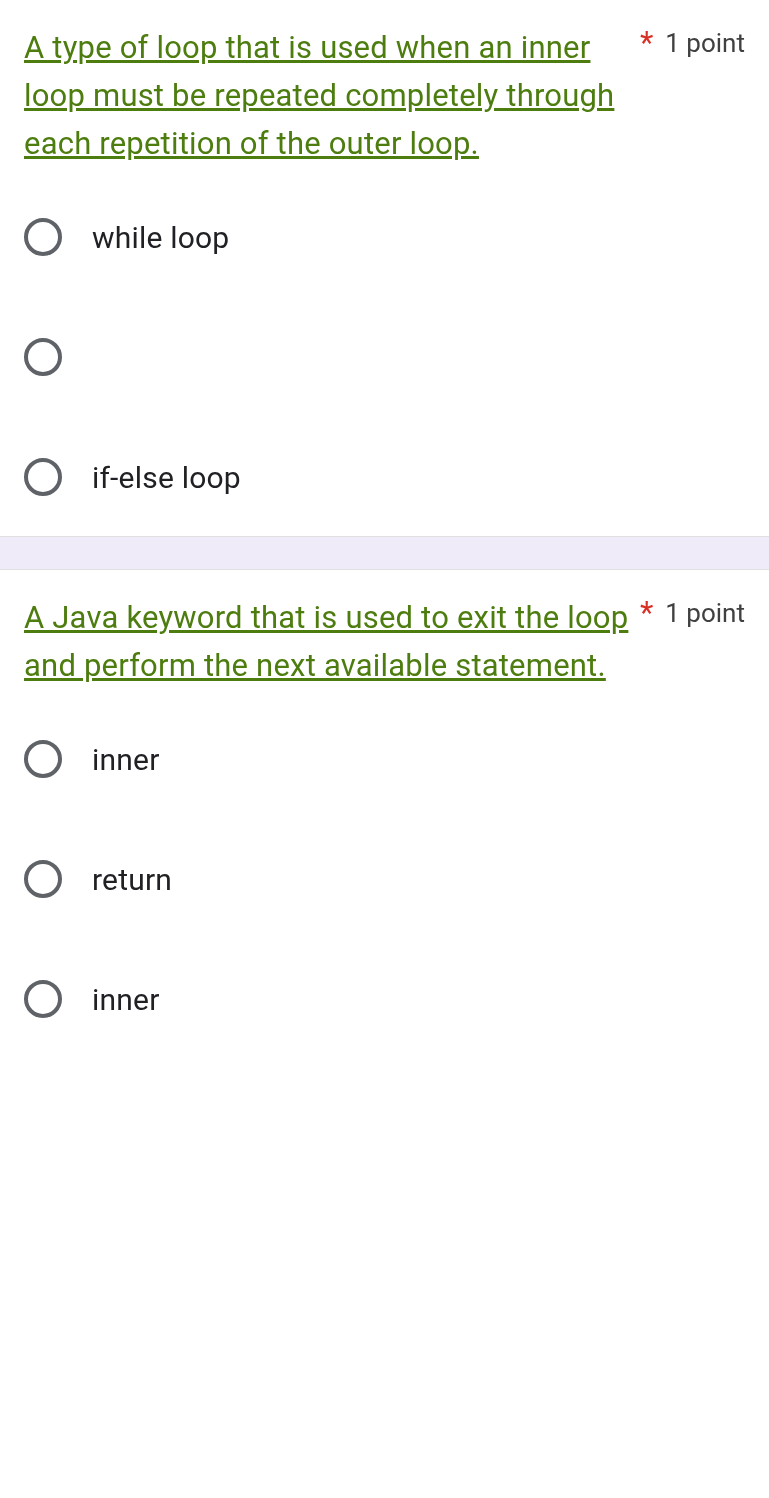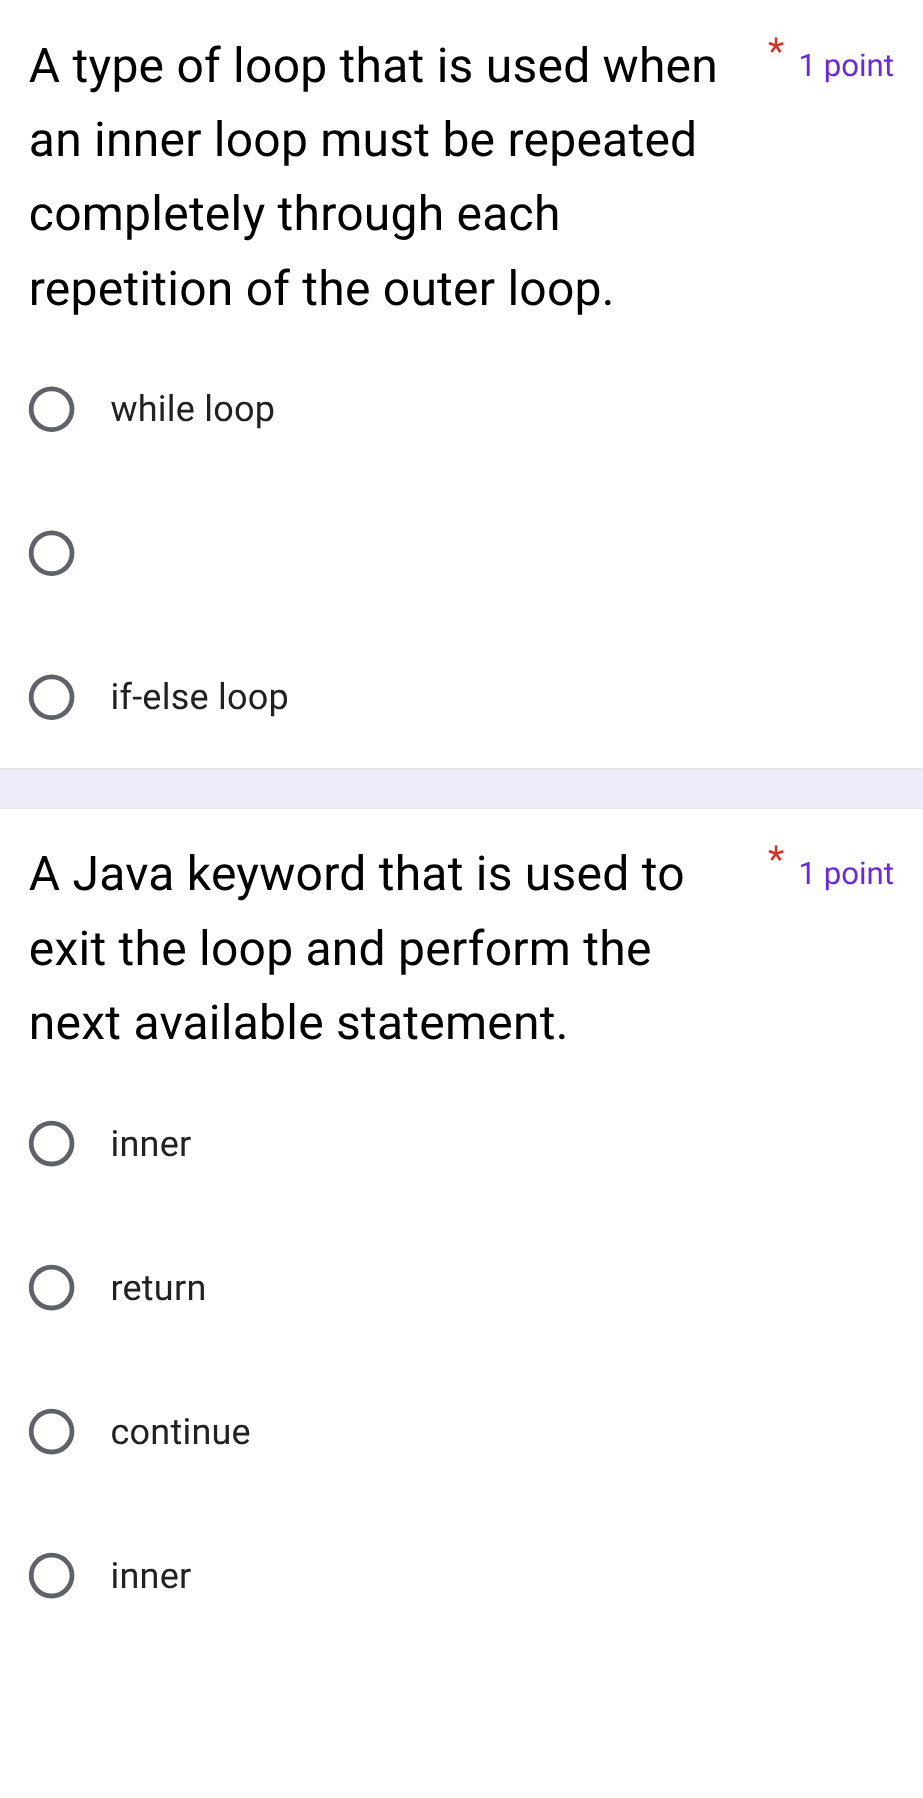--- a/index.html
+++ b/index.html
@@ -15,38 +15,38 @@
     .question-card {
       background: #fff;
       padding: 24px 24px 40px 24px;
     }
     .question-header {
       display: flex;
       align-items: flex-start;
       margin-bottom: 50px;
     }
     .question-text {
-      font-size: 40px;
+      font-size: 31px;
       line-height: 1.55;
-      color: #000000;
+      color: #4d7c0f;
       flex: 1;
       letter-spacing: 0.2px;
+      text-decoration: underline;
     }
     .required-star {
       color: #d93025;
       font-size: 31px;
       margin-left: 10px;
       margin-right: 12px;
     }
     .points {
-      color: #6d28d9;
+      color: #404040;
       font-size: 26px;
       white-space: nowrap;
       padding-top: 4px;
-      margin-top: 12px;
     }
     .options {
       display: flex;
       flex-direction: column;
       gap: 82px;
     }
     .option {
       display: flex;
       align-items: center;
       gap: 30px;
@@ -107,20 +107,16 @@
     <div class="option">
       <div class="radio"></div>
       <span class="option-label">inner</span>
     </div>
     <div class="option">
       <div class="radio"></div>
       <span class="option-label">return</span>
     </div>
     <div class="option">
       <div class="radio"></div>
-      <span class="option-label">continue</span>
-    </div>
-    <div class="option">
-      <div class="radio"></div>
       <span class="option-label">inner</span>
     </div>
   </div>
 </div>
 
 </body></html>

